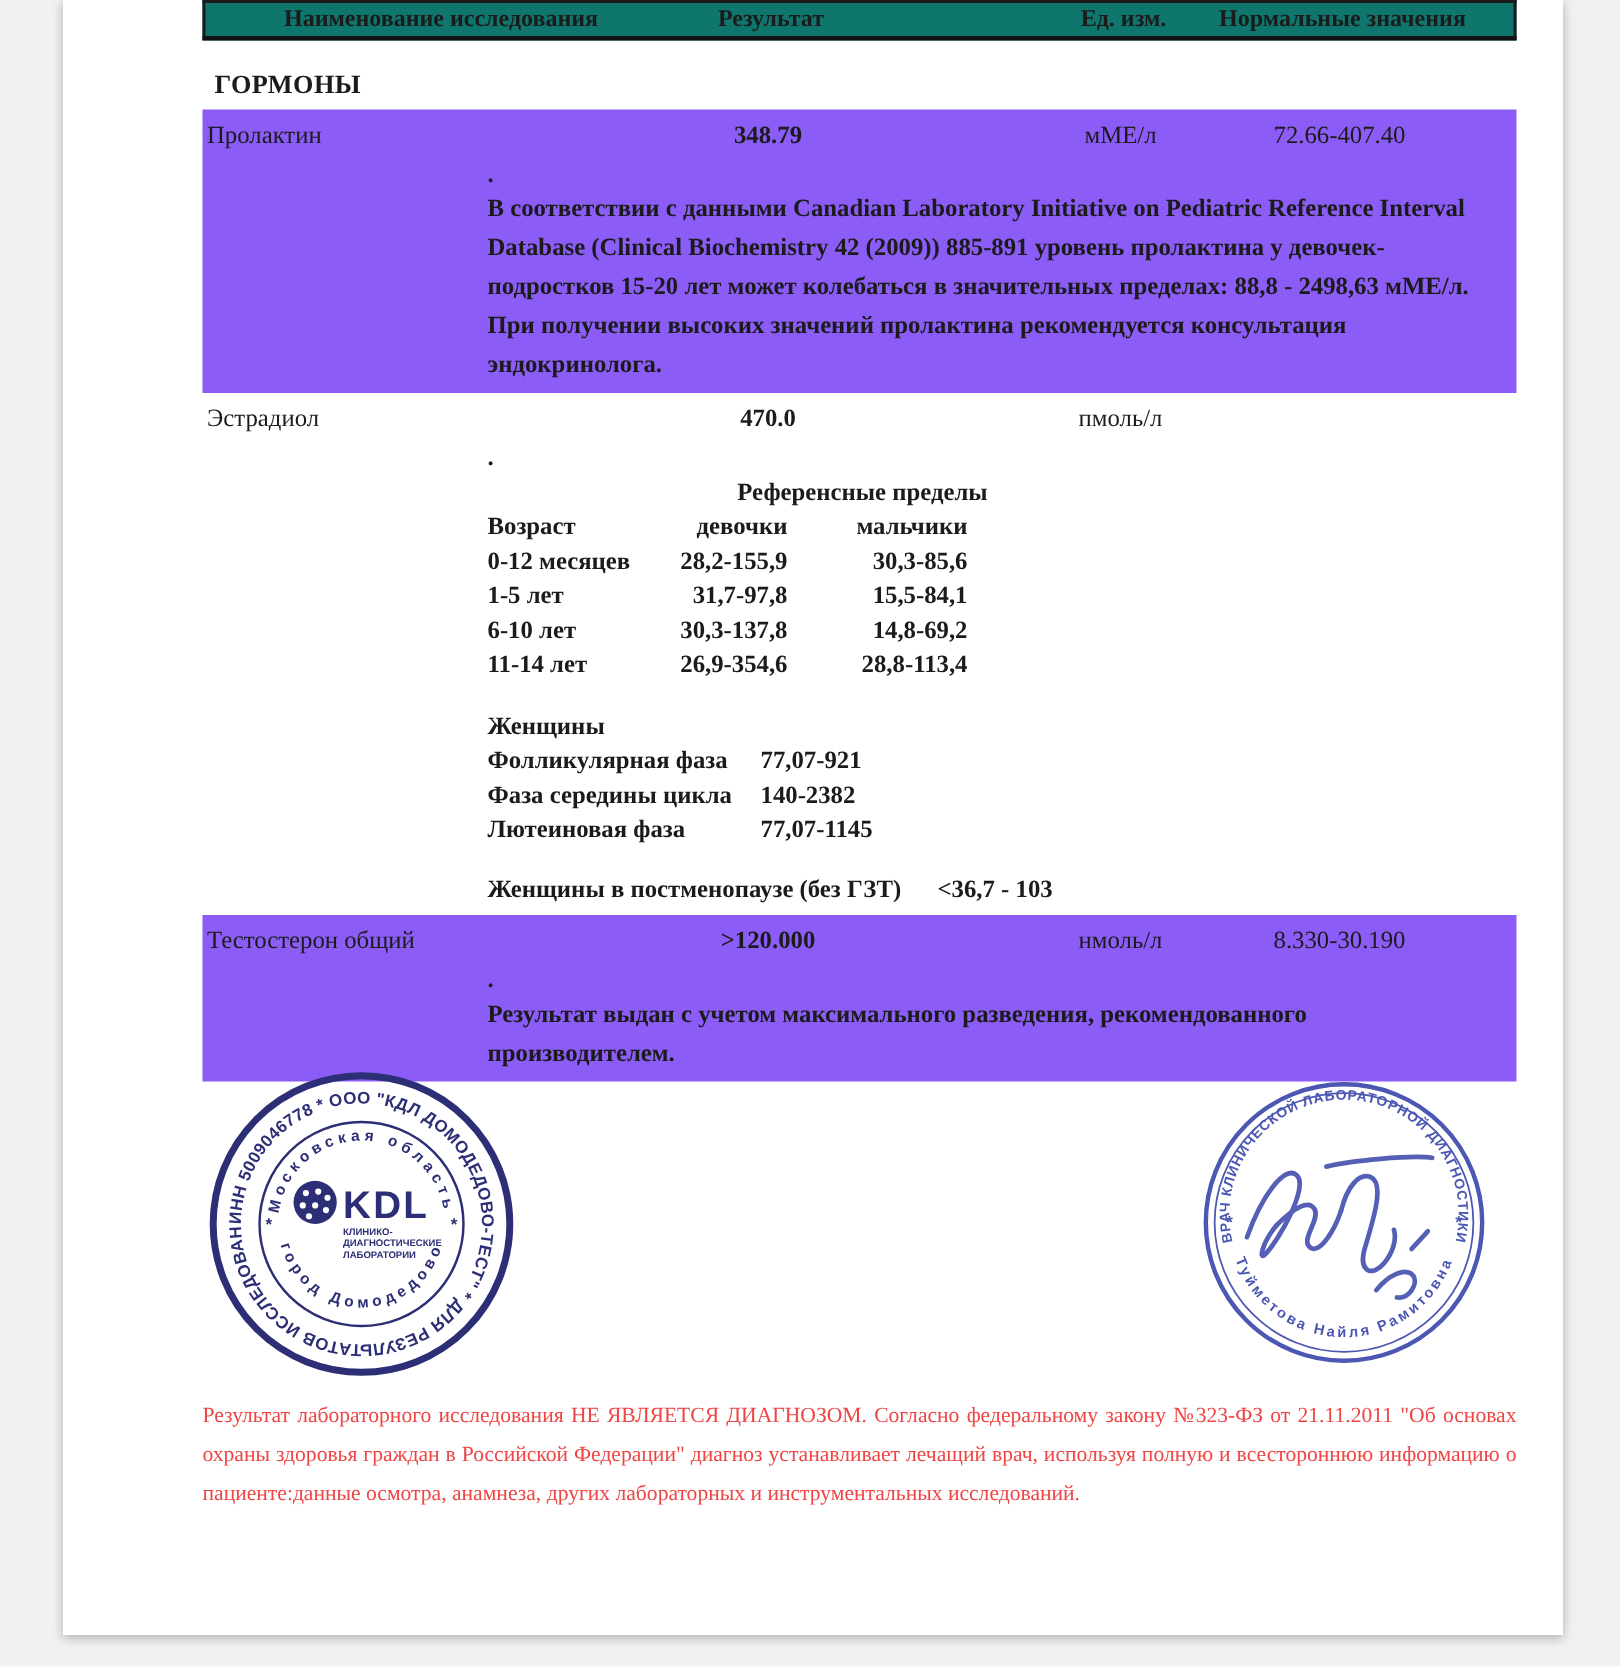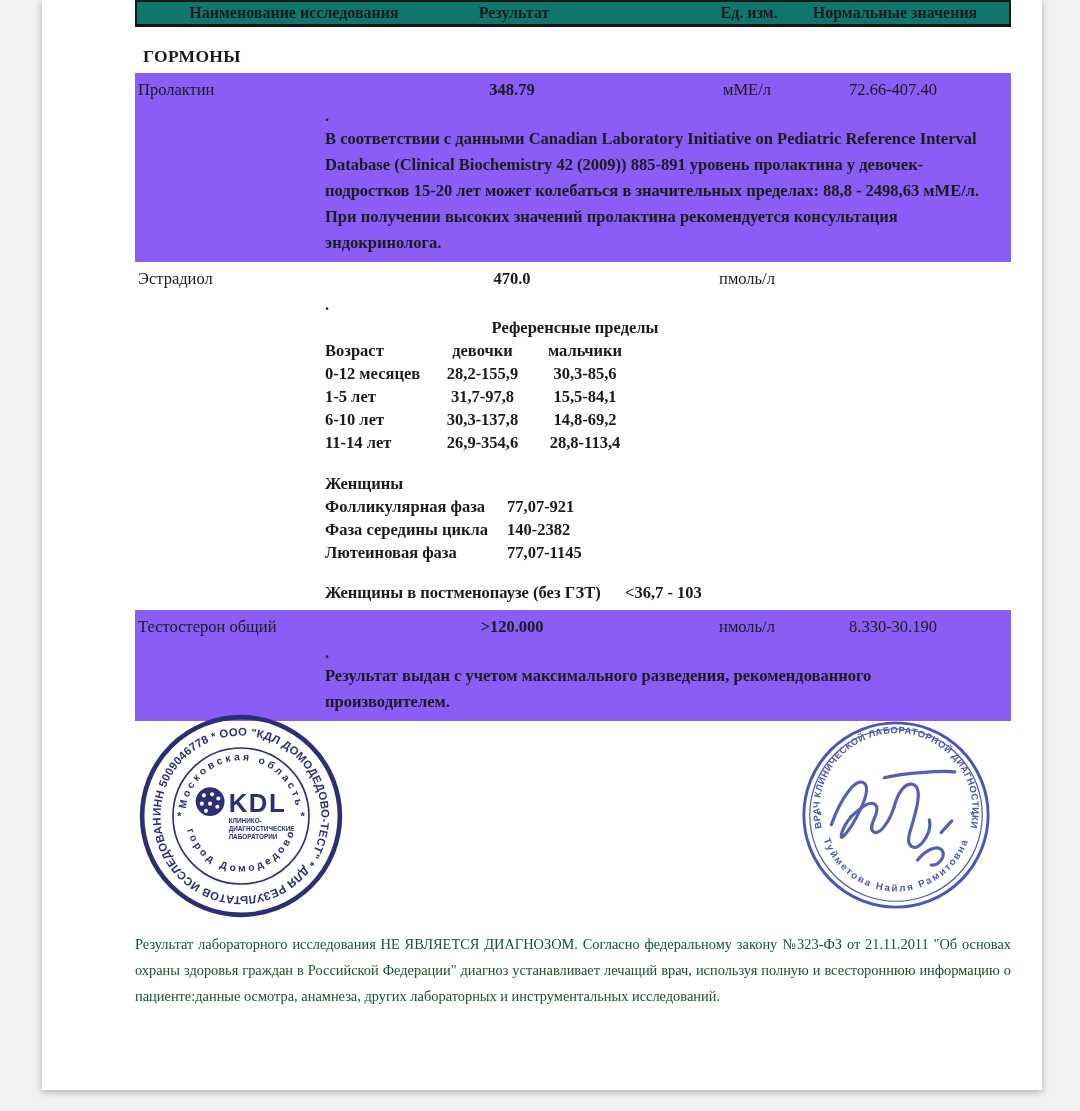--- a/index.html
+++ b/index.html
@@ -43,37 +43,37 @@
 
   .comment{margin-left:190px;width:668px;font-weight:bold;font-size:16.5px;}
   .comment .dot{height:21px;line-height:21px;}
   .comment p{margin:0;line-height:26px;text-align:left;}
 
   
   .ref-title{width:500px;text-align:center;font-weight:bold;font-size:16.5px;line-height:23px;margin-top:1px;}
   .age-table{margin-top:0;}
   .age-row{display:grid;grid-template-columns:115px 85px 120px;line-height:23px;font-size:16.5px;font-weight:bold;}
   .age-row span{white-space:nowrap;}
-  .age-row .a2,.age-row .a3{text-align:center;}
+  .age-row .a2,.age-row .a3{text-align:right;}
   .pair-row{display:flex;line-height:23px;font-size:16.5px;font-weight:bold;}
   .women .pair-row .lbl{width:182px;}
   .postmeno .pair-row .lbl{width:300px;}
   .group-title{line-height:23px;font-size:16.5px;font-weight:bold;margin-top:18px;}
   .postmeno{margin-top:17px;}
   .men-row{margin-top:17px;display:flex;line-height:23px;font-size:16.5px;font-weight:bold;}
   .men-row .lbl{width:82px;}
 
   .stamps{position:relative;height:198px;margin-top:-4px;}
   .stamp-kdl{position:absolute;left:3px;top:-4px;}
   .stamp-doctor{position:absolute;left:663px;top:0px;}
   svg text{font-family:"Liberation Sans","DejaVu Sans",sans-serif;}
 
   .footer{
     margin:16px 0 0 0;width:876px;font-size:14.4px;line-height:26px;
-    text-align:justify;color:#14532d;
+    text-align:justify;color:#ef4444;
   }
 </style>
 </head>
 <body>
 
 <div class="page">
   <div class="doc">
 
     <div class="thead">
       <span class="th c-name">Наименование исследования</span>

